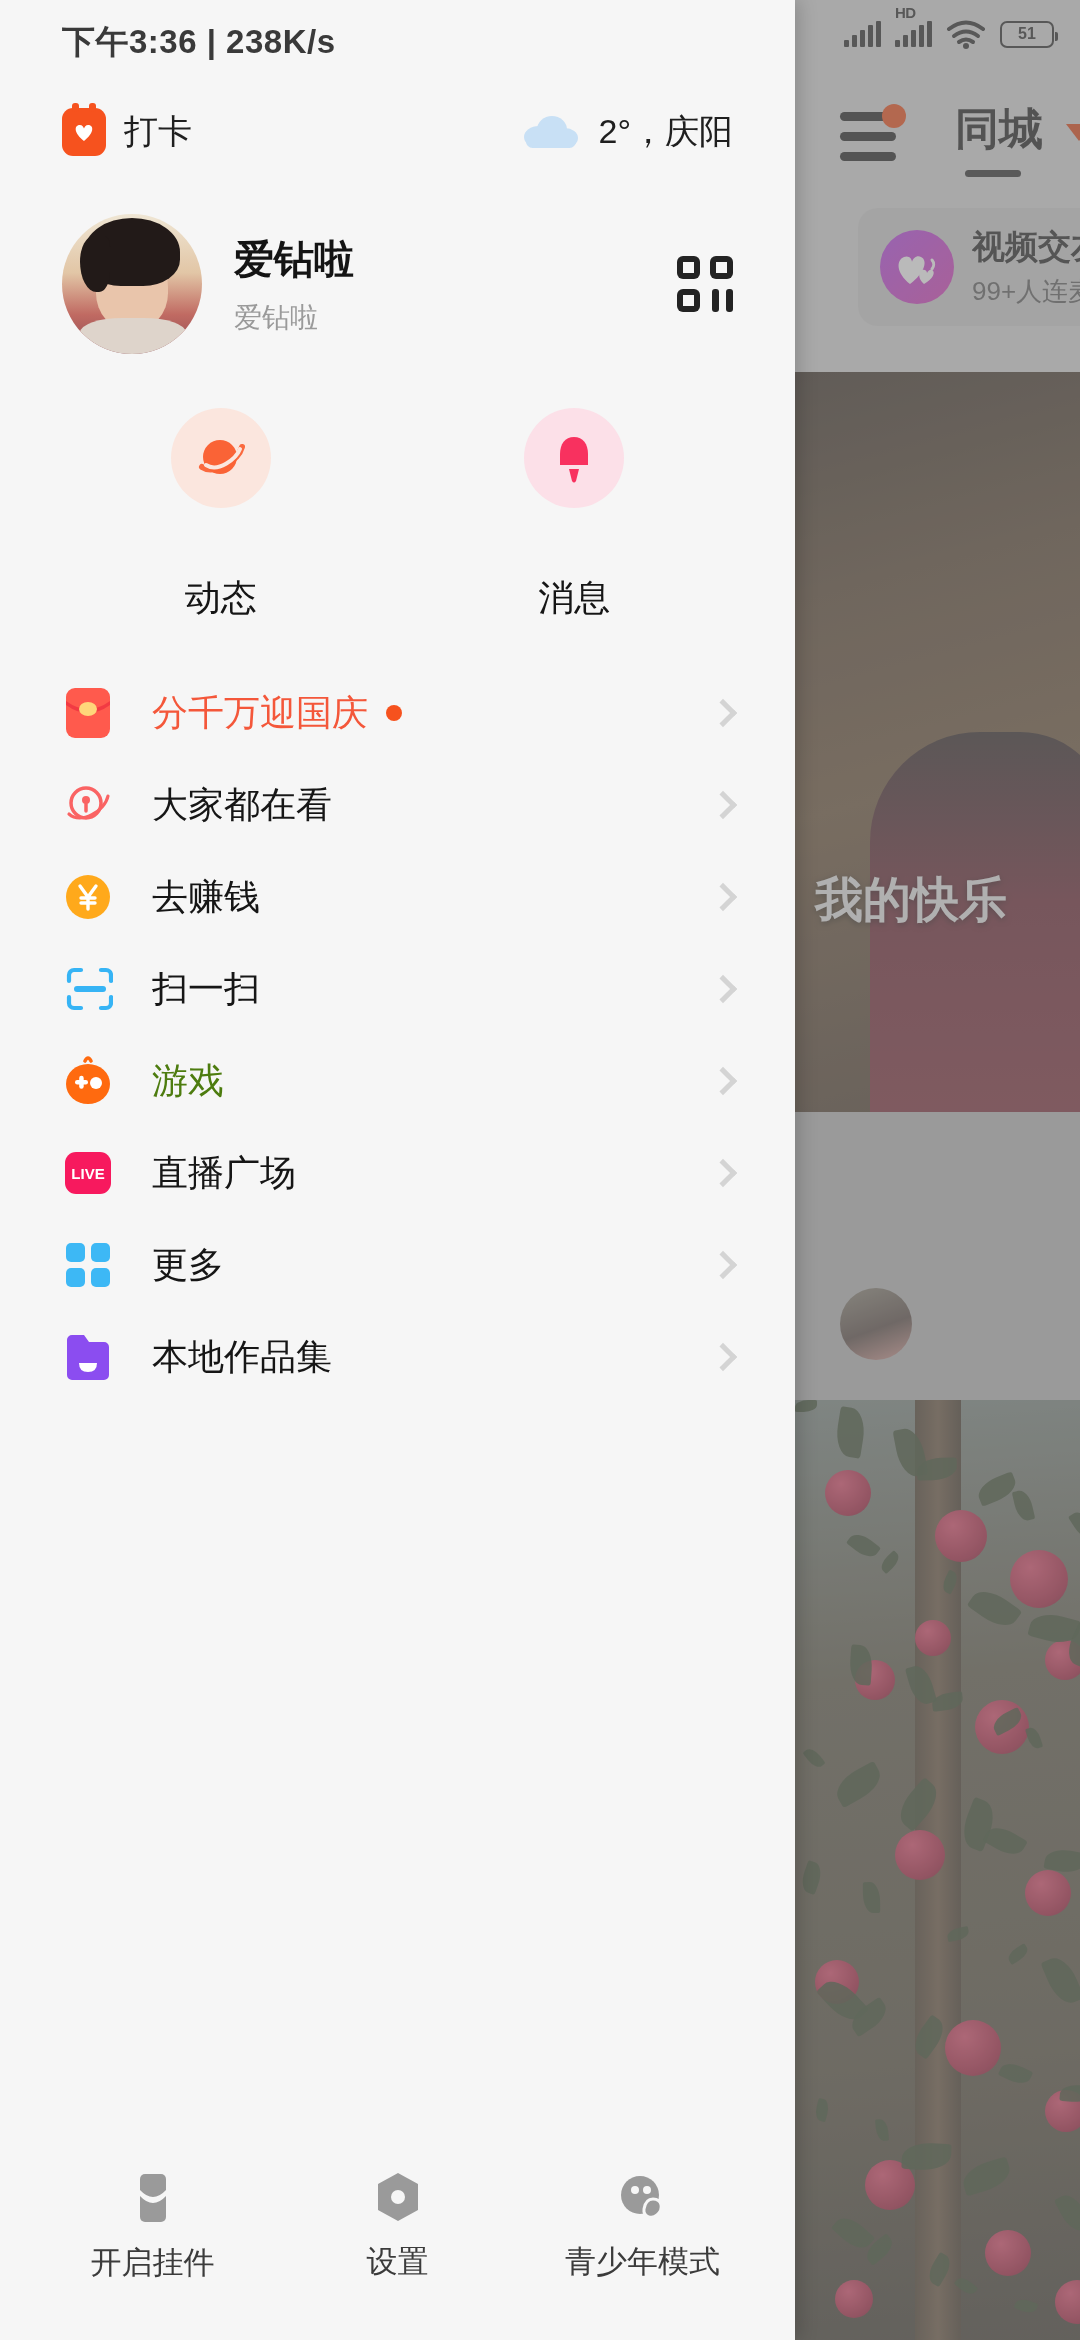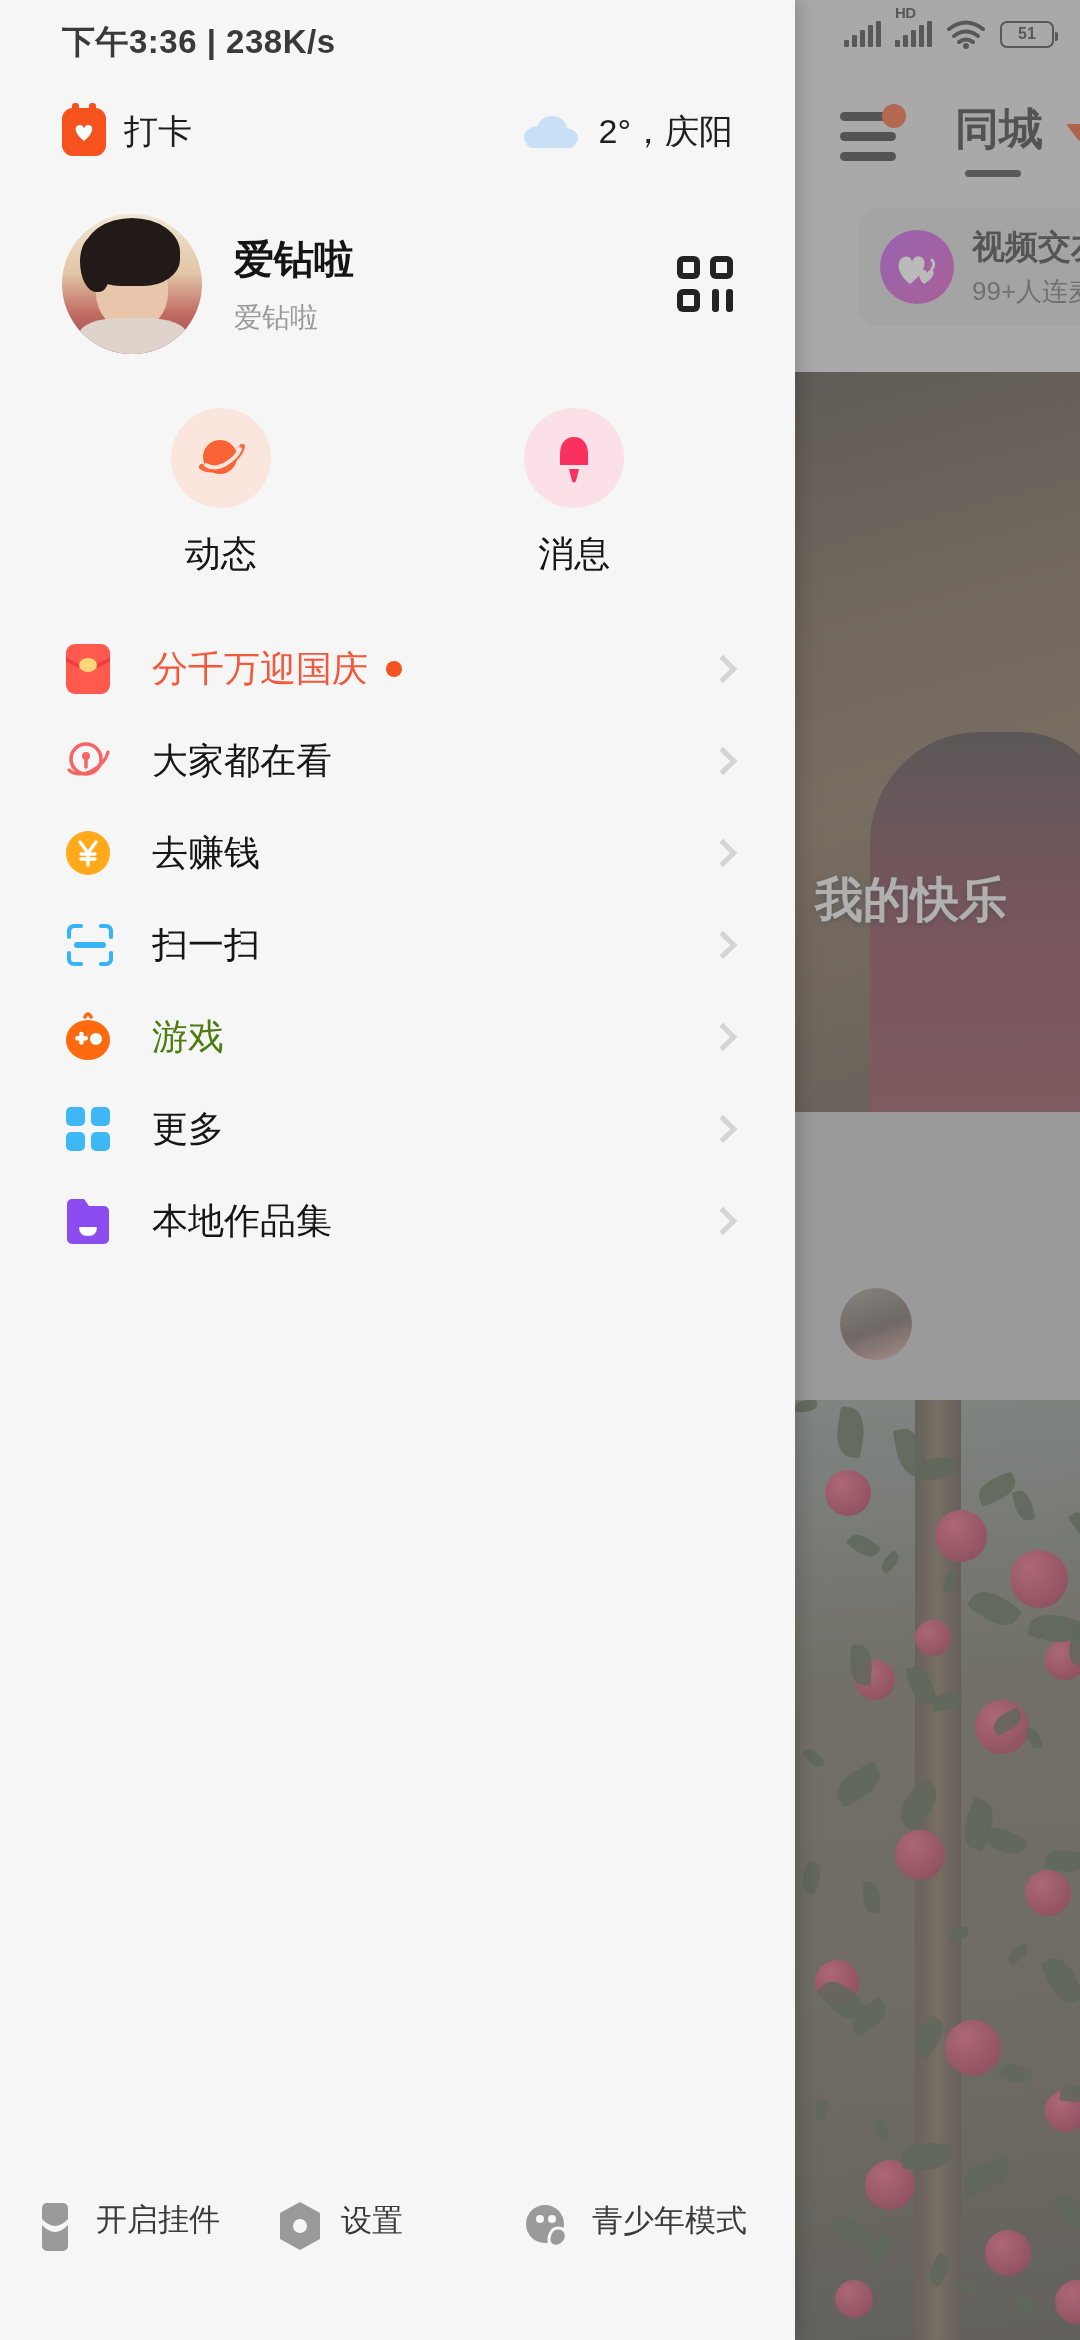--- a/index.html
+++ b/index.html
@@ -137,37 +137,37 @@
   .av-hair2{position:absolute;left:18px;top:22px;width:30px;height:56px;border-radius:50% 20% 40% 60%;background:#221a18;}
   .av-collar{position:absolute;left:18px;bottom:0;width:106px;height:36px;background:#ded4cb;border-radius:40% 40% 0 0;}
   .prof-tx { margin-left:32px; }
   .prof-name { font-size:40px; font-weight:bold; color:#141414; }
   .prof-sub { font-size:28px; color:#9a9a9a; margin-top:12px; }
   .qr { margin-left:auto; width:56px;height:56px;position:relative;flex:none;}
   .qr b{position:absolute;background:#232323;}
   .qr .sq{width:23px;height:23px;border-radius:6px;box-shadow:inset 0 0 0 6px #232323;background:transparent;}
 
   .circles { display:flex; padding:44px 44px 0 44px; }
-  .circ-item { flex:1; display:flex; flex-direction:column; align-items:center; }
+  .circ-item { flex:1; display:flex; flex-direction:column; align-items:center;gap:44px; }
   .circ {
     width:100px;height:100px;border-radius:50%;
     display:flex;align-items:center;justify-content:center;
   }
   .circ-lb { font-size:36px; color:#161616; margin-top:22px; }
 
   .menu { margin-top:44px; flex:1; }
   .mi { display:flex; align-items:center; height:92px; padding:0 62px; position:relative;}
   .mi-ic { width:52px;height:52px;flex:none;display:flex;align-items:center;justify-content:center;}
   .mi-lb { font-size:36px; color:#161616; margin-left:38px; white-space:nowrap;}
   .mi-lb.hl { color:#f4573a; }
   .mi-dot { width:16px;height:16px;border-radius:50%;background:#f6521e;margin-left:18px;}
   .chev { margin-left:auto; width:20px;height:20px;border-right:5px solid #d4d4d4;border-top:5px solid #d4d4d4;transform:rotate(45deg);}
 
   .bottombar { height:190px; display:flex; align-items:center; padding:0 30px 36px 30px;}
-  .bb { flex:1; display:flex; flex-direction:row; gap:16px;}
+  .bb { flex:1; display:flex; flex-direction:column; align-items:center; gap:16px;}
   .bb-lb { font-size:31px; color:#3b3b3b; }
 </style>
 </head>
 <body>
 
 <div id="app-behind">
 
   <div class="behind-status">
     <span class="sig">
         <i></i>
@@ -491,20 +491,30 @@
             <circle cx="33" cy="28" r="6" fill="#fff"></circle>
             <rect x="12" y="25" width="13" height="4.5" rx="2.2" fill="#fff"></rect>
             <rect x="16.2" y="20.8" width="4.5" height="13" rx="2.2" fill="#fff"></rect>
           </svg>
         </span>
         <span class="mi-lb" style="color: #4d7c0f;">游戏</span>
         <span class="chev"></span>
       </div>
       <div class="mi">
         <span class="mi-ic">
+          <svg width="50" height="46" viewBox="0 0 50 46">
+            <rect x="2" y="2" width="46" height="42" rx="11" fill="#f7195e"></rect>
+            <text x="25" y="29" font-size="15" font-weight="bold" fill="#fff" text-anchor="middle" font-family="Liberation Sans, sans-serif">LIVE</text>
+          </svg>
+        </span>
+        <span class="mi-lb" style="color: rgb(22, 22, 22);">直播广场</span>
+        <span class="chev"></span>
+      </div>
+      <div class="mi">
+        <span class="mi-ic">
           <svg width="48" height="48" viewBox="0 0 48 48">
             <rect x="2" y="2" width="19" height="19" rx="5" fill="#3db8f5"></rect>
             <rect x="27" y="2" width="19" height="19" rx="5" fill="#3db8f5"></rect>
             <rect x="2" y="27" width="19" height="19" rx="5" fill="#3db8f5"></rect>
             <rect x="27" y="27" width="19" height="19" rx="5" fill="#3db8f5"></rect>
           </svg>
         </span>
         <span class="mi-lb" style="color: rgb(22, 22, 22);">更多</span>
         <span class="chev"></span>
       </div>

